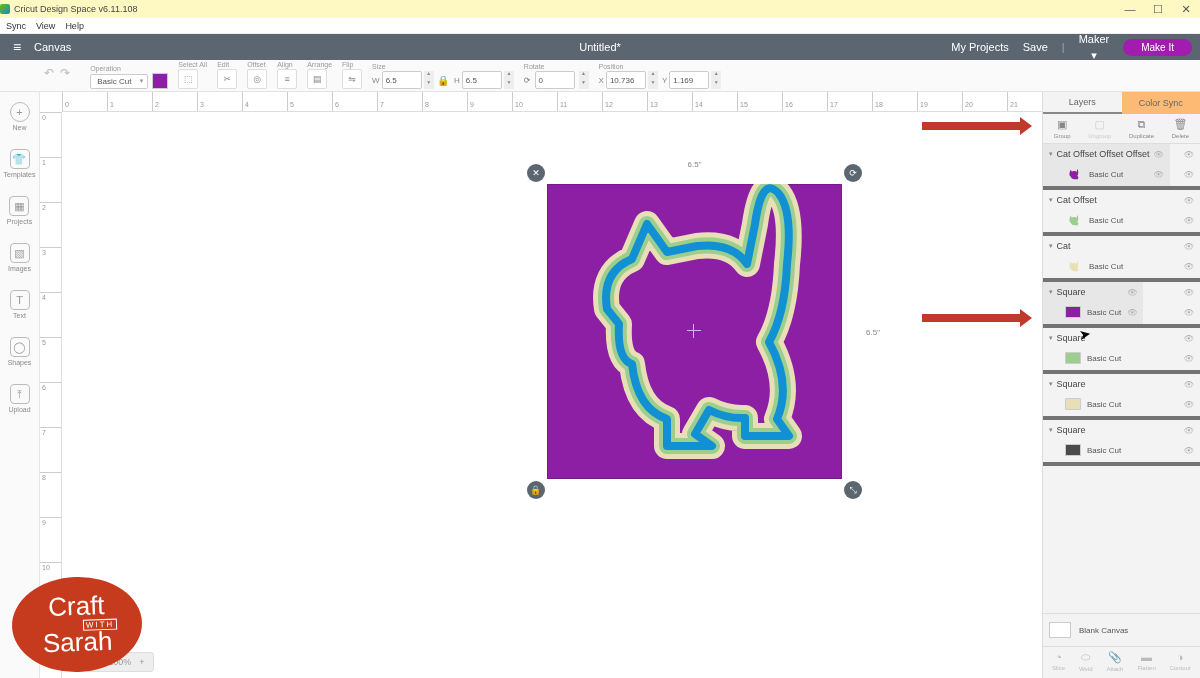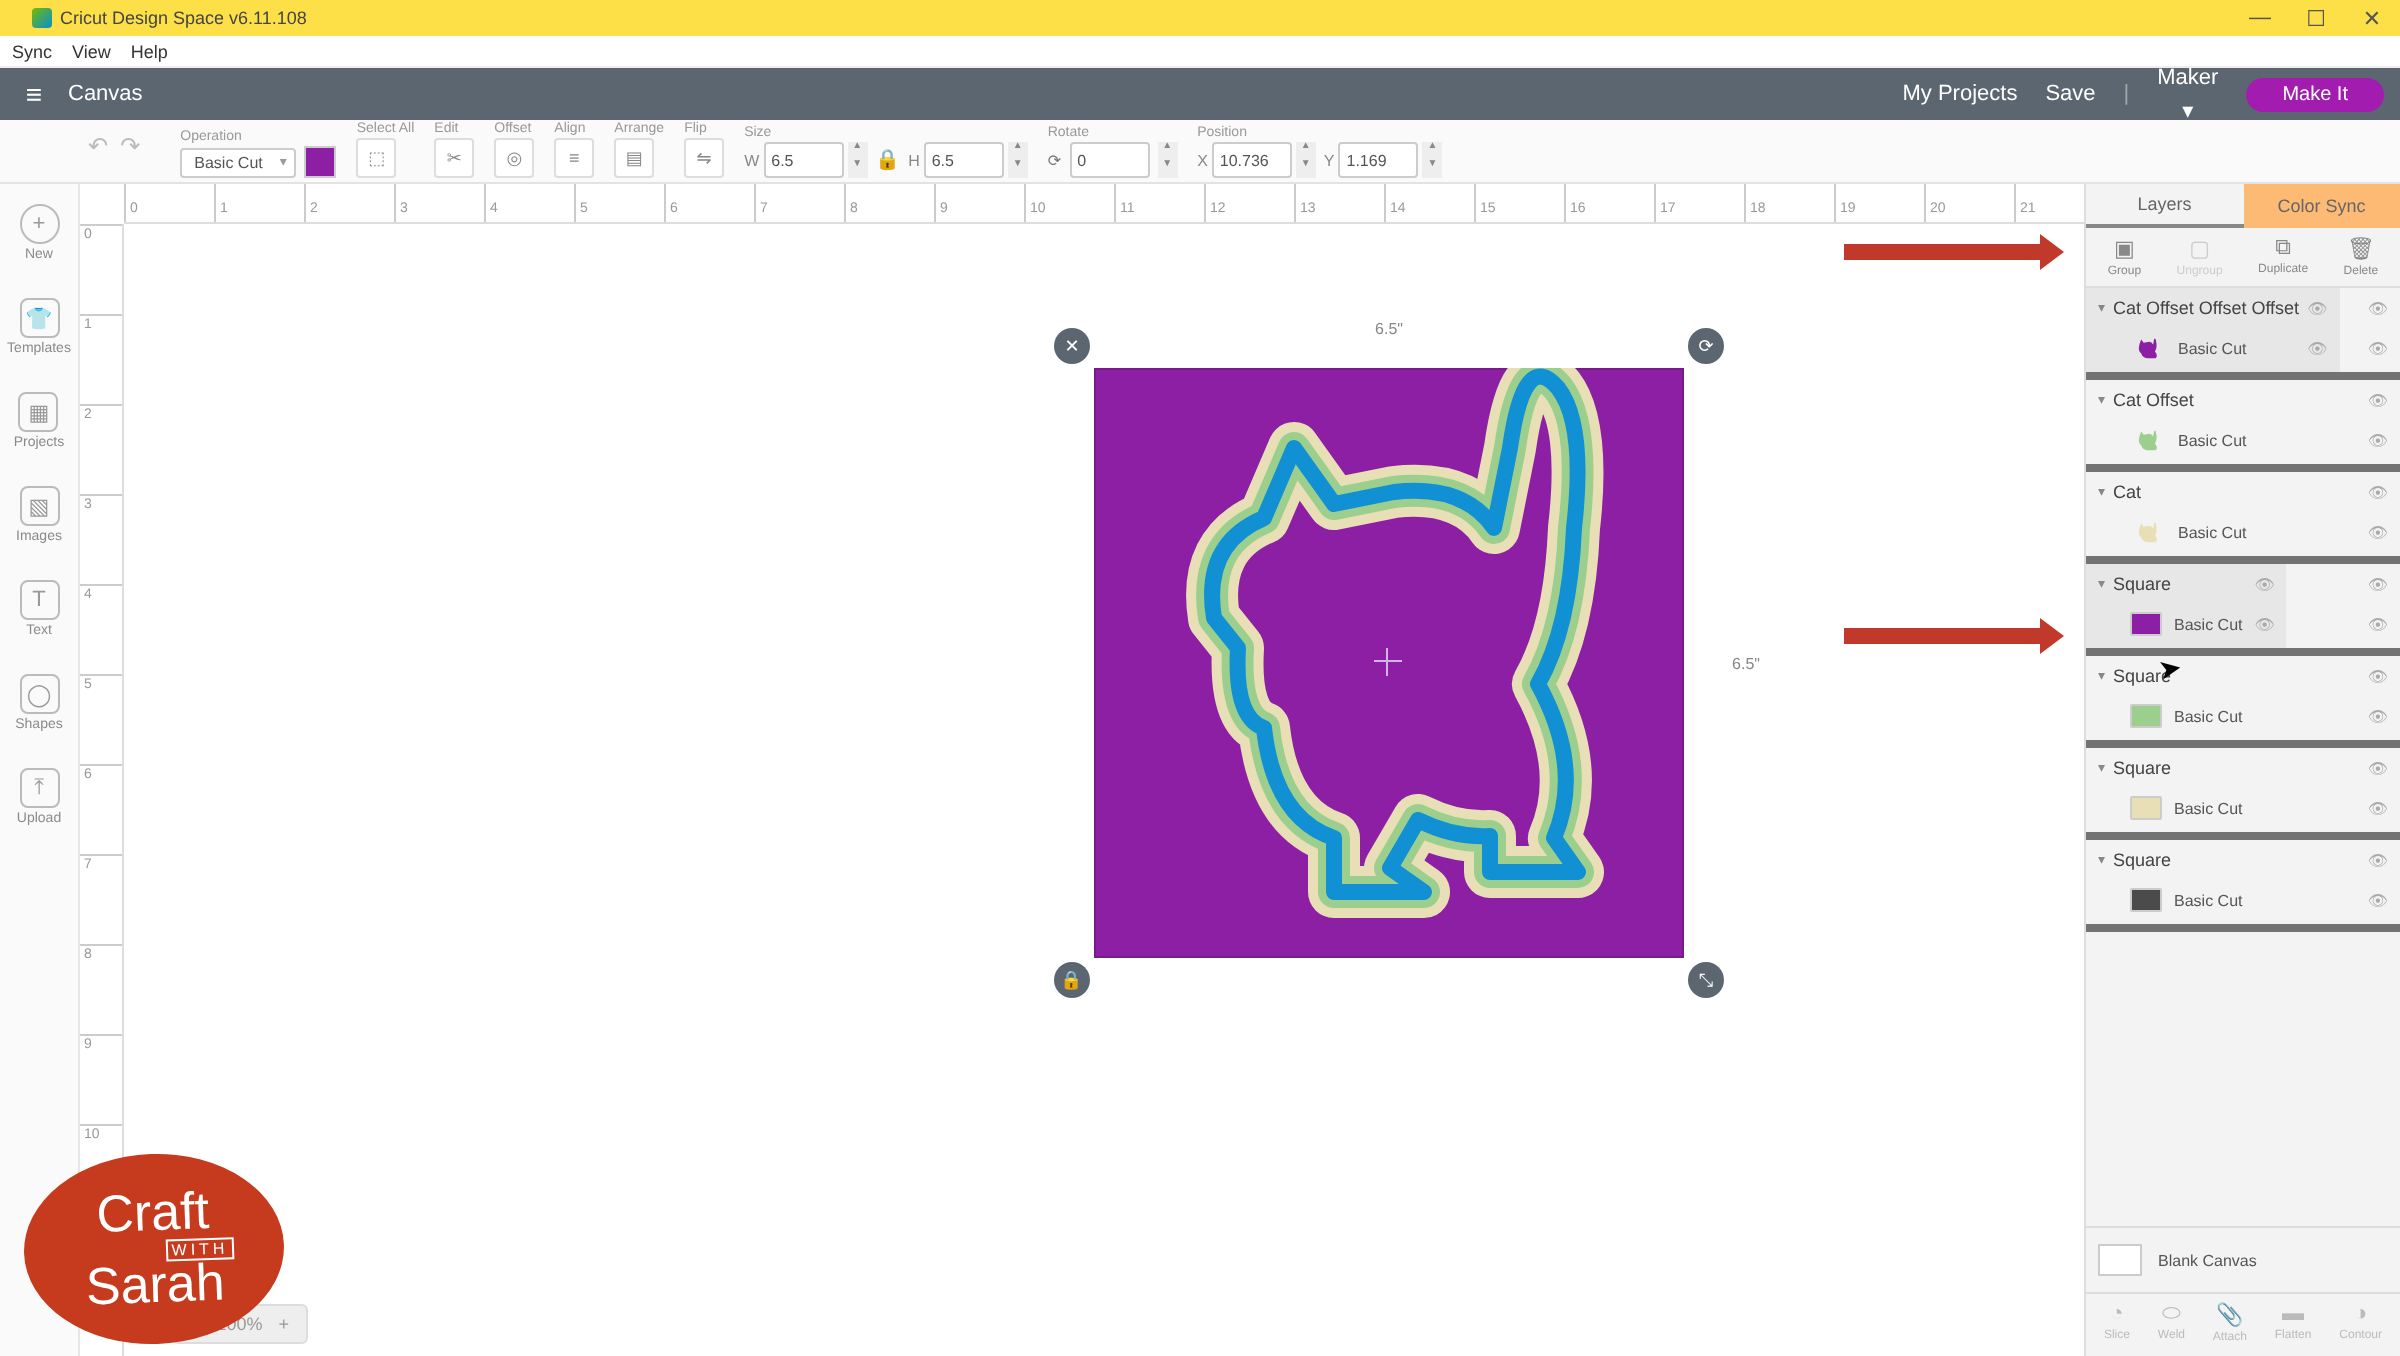--- a/index.html
+++ b/index.html
@@ -1,19 +1,19 @@
 <!DOCTYPE html>
 <html><head>
 <meta charset="utf-8">
 <style>
   * { margin: 0; padding: 0; box-sizing: border-box; font-family: Arial, Helvetica, sans-serif; }
   html, body { width: 1200px; height: 678px; overflow: hidden; background: #f5f5f5; }
 
   
-  .titlebar { height: 18px; background: #fde047; display: flex; align-items: center; font-size: 9px; color: #444; padding-left: 16px; }
+  .titlebar { height: 18px; background: #fef9c3; display: flex; align-items: center; font-size: 9px; color: #444; padding-left: 0; }
   .titlebar .logo { width: 10px; height: 10px; background: linear-gradient(135deg,#7ab800,#0093d0); border-radius: 2px; margin-right: 4px; }
   .titlebar .spacer { flex: 1; }
   .titlebar .win-btn { width: 28px; text-align: center; font-size: 11px; color: #555; }
 
   .menubar { height: 16px; background: #fff; font-size: 9px; color: #333; display: flex; gap: 10px; padding-left: 6px; align-items: center; border-bottom: 1px solid #eee; }
 
   
   .appbar { height: 26px; background: #5c6670; color: #fff; display: flex; align-items: center; font-size: 11px; }
   .hamburger { width: 34px; text-align: center; font-size: 14px; }
   .appbar .title { position: absolute; left: 0; right: 0; text-align: center; pointer-events: none; font-size: 11px; }
@@ -120,20 +120,21 @@
 
 <div class="menubar">
   <span>Sync</span>
   <span>View</span>
   <span>Help</span>
 </div>
 
 <div class="appbar">
   <div class="hamburger">≡</div>
   <span>Canvas</span>
+  <div class="title">Untitled*</div>
   <div class="right">
     <span>My Projects</span>
     <span>Save</span>
     <span class="divider-v">|</span>
     <span class="maker">
       <span>Maker</span>
       <span>▾</span>
     </span>
     <span class="make-it">Make It</span>
   </div>

